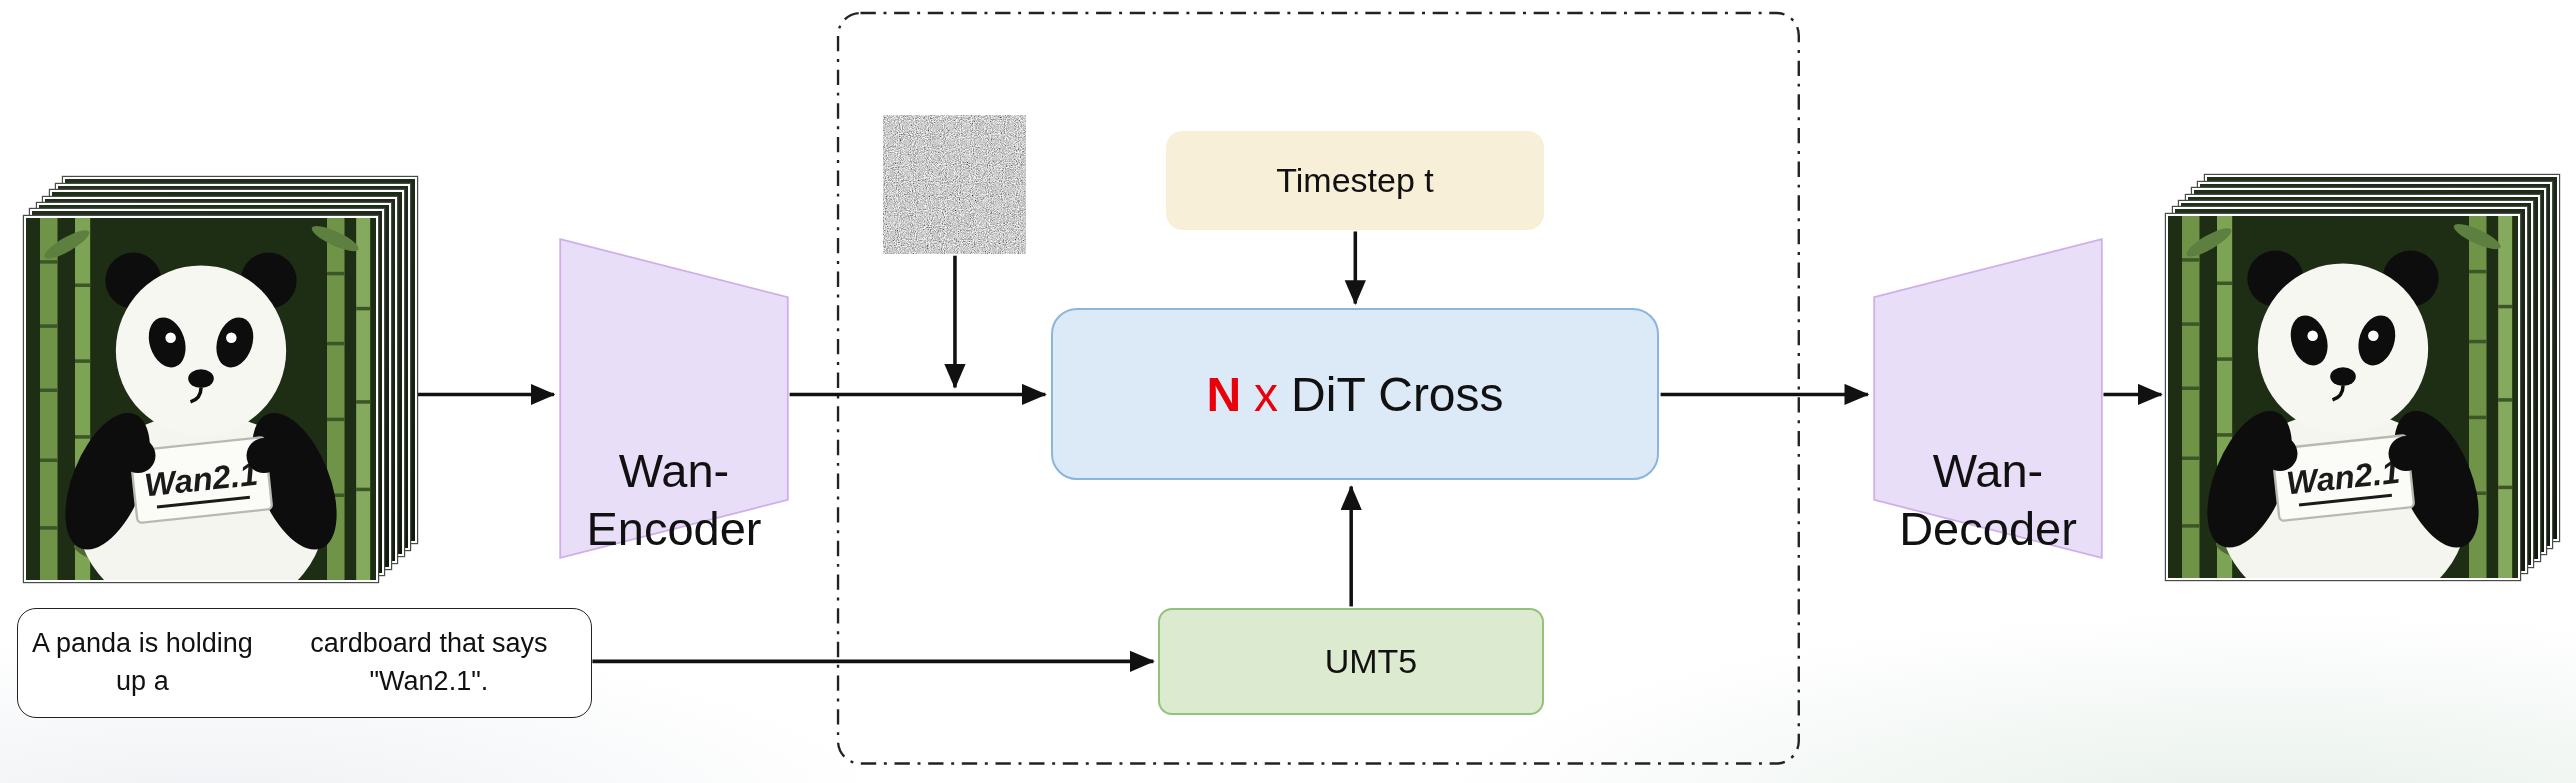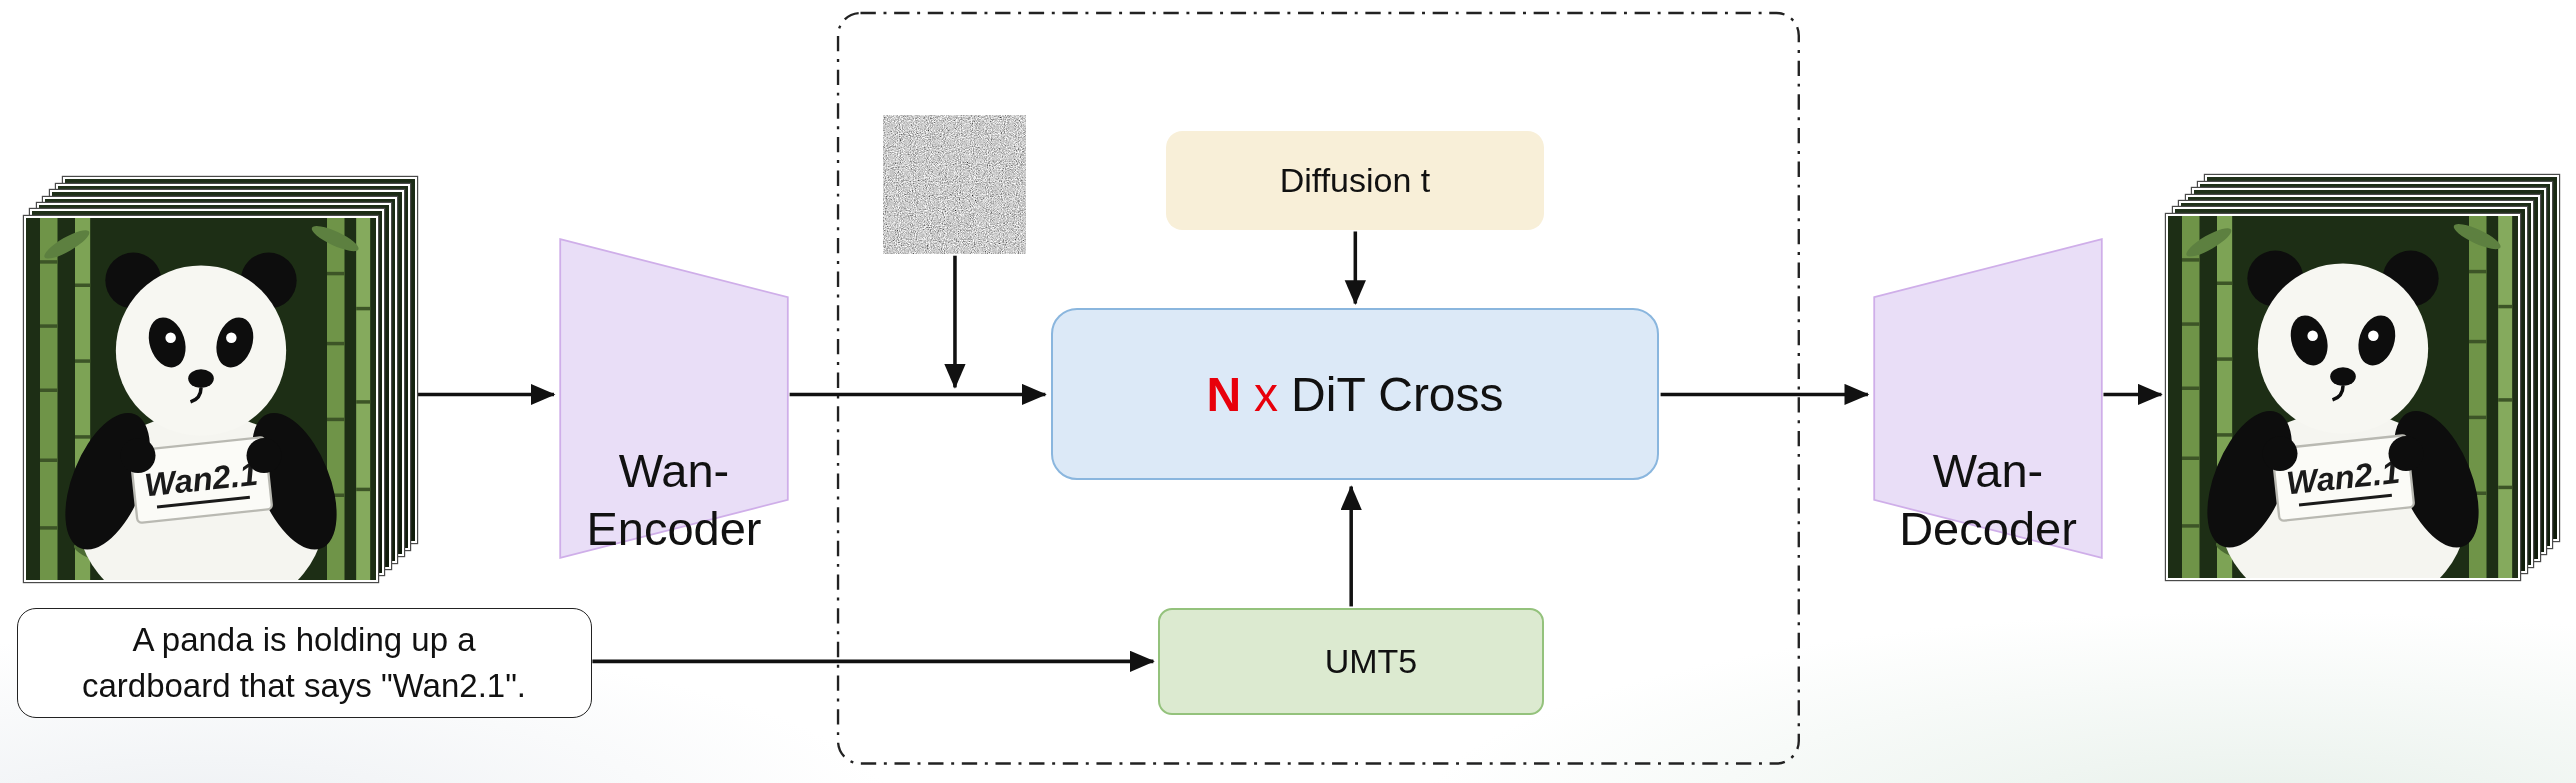--- a/index.html
+++ b/index.html
@@ -50,22 +50,22 @@
   #umt5-box {
     left: 1158px; top: 608px; width: 386px; height: 107px;
     background: #DCEAD0; border: 2.4px solid #94C27C; border-radius: 14px;
     font-size: 34px;
     padding-left: 40px;
   }
 
   #prompt-box {
     left: 16.5px; top: 608px; width: 575px; height: 110px;
     background: #ffffff; border: 1.8px solid #222; border-radius: 19px;
-    font-size: 33px; line-height: 1.4;
-    flex-direction: column; text-align: center;
+    font-size: 27px; line-height: 1.4;
+    flex-direction: row; text-align: center;
   }
 
   #diffusion-label {
     position: absolute; left: 1358px; top: 31px; width: 425px;
     text-align: right; font-size: 38px; font-style: italic; color: #141414;
     z-index: 2;
   }
 
   #cross-attn-label {
     position: absolute; left: 1382px; top: 515px;
@@ -231,21 +231,21 @@
     </div>
   </div>
 
 
   <div id="noise-box">
     <svg width="143" height="139" viewBox="0 0 242 236">
         <rect width="242" height="236" fill="#888" filter="url(#noiseF)"></rect>
       </svg>
   </div>
 
-  <div id="timestep-box" class="node">Diffusion t</div>
+  <div id="timestep-box" class="node">Timestep t</div>
 
   <div id="dit-box" class="node">
     <span class="dit-n">N</span>
     <span class="dit-x">x</span>
     <span class="dit-label">DiT Cross</span>
   </div>
 
 
   <div id="umt5-box" class="node">UMT5</div>
 

